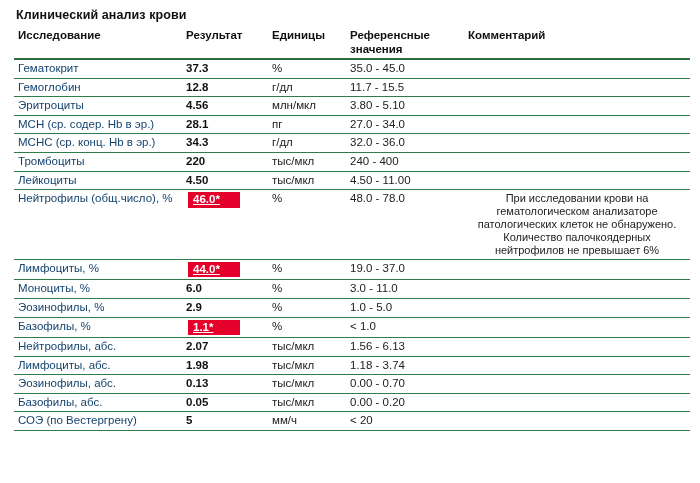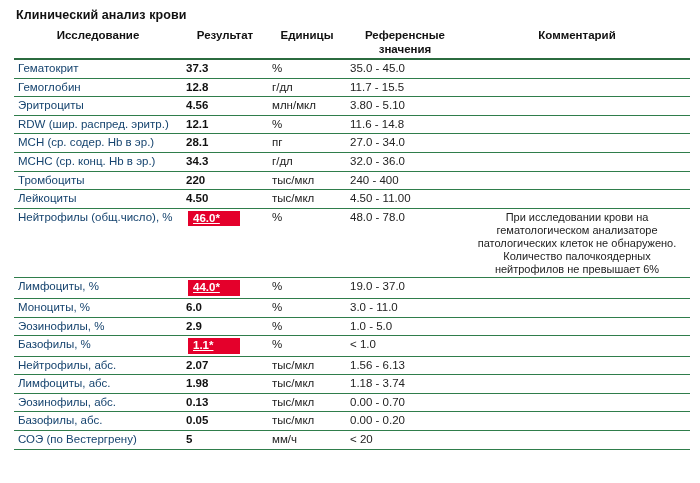--- a/index.html
+++ b/index.html
@@ -29,21 +29,21 @@
     border-collapse: collapse;
     width: 676px;
     font-size: 11.5px;
   }
   table.labtable td, table.labtable th {
     padding: 2px 4px 2px 4px;
     vertical-align: top;
     line-height: 1.18;
   }
   thead th {
-    text-align: center;
+    text-align: left;
     font-weight: bold;
     font-size: 11.5px;
     color: #111;
     padding-bottom: 4px;
     vertical-align: top;
   }
   thead tr.head-row th { border-bottom: 2px solid #2b6b3f; }
   tbody tr td { border-bottom: 1px solid #2f7d4b; }
   col.c-name  { width: 168px; }
   col.c-res   { width: 86px; }
@@ -115,27 +115,20 @@
           <td class="com-cell comment-block"></td>
         </tr>
         <tr>
           <td class="name-cell wrap-name">Эритроциты</td>
           <td class="res-cell">4.56</td>
           <td class="unit-cell">млн/мкл</td>
           <td class="ref-cell">3.80 - 5.10</td>
           <td class="com-cell comment-block"></td>
         </tr>
         <tr>
-          <td class="name-cell wrap-name">RDW (шир. распред. эритр.)</td>
-          <td class="res-cell">12.1</td>
-          <td class="unit-cell">%</td>
-          <td class="ref-cell">11.6 - 14.8</td>
-          <td class="com-cell comment-block"></td>
-        </tr>
-        <tr>
           <td class="name-cell wrap-name">MCH (ср. содер. Hb в эр.)</td>
           <td class="res-cell">28.1</td>
           <td class="unit-cell">пг</td>
           <td class="ref-cell">27.0 - 34.0</td>
           <td class="com-cell comment-block"></td>
         </tr>
         <tr>
           <td class="name-cell wrap-name">MCHC (ср. конц. Hb в эр.)</td>
           <td class="res-cell">34.3</td>
           <td class="unit-cell">г/дл</td>

